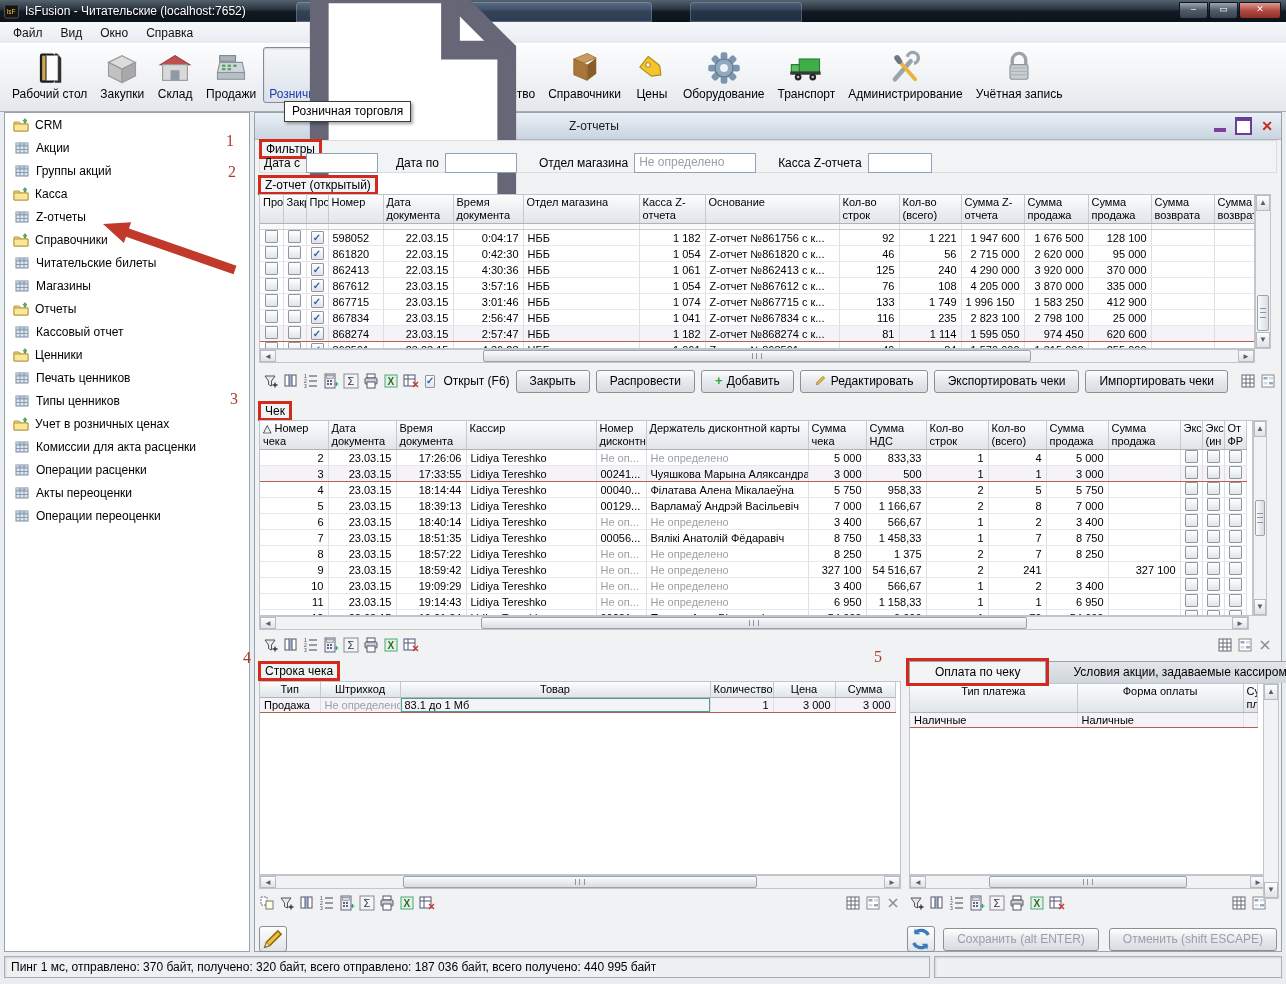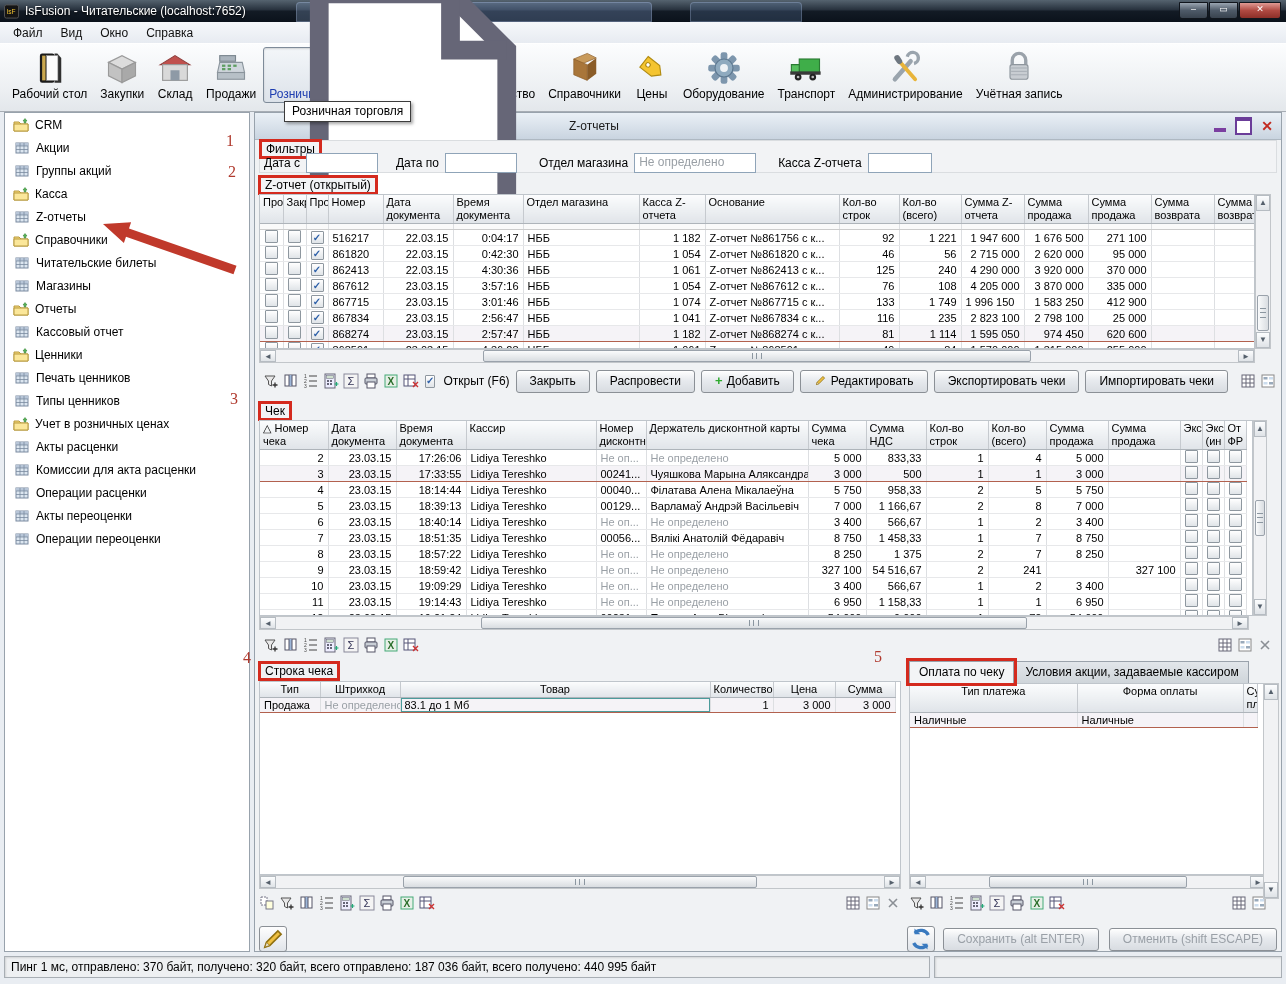--- a/index.html
+++ b/index.html
@@ -96,21 +96,21 @@
   .icon.mini svg{width:16px;height:16px;display:block;}
   .cb-label{font-size:12px;margin-left:2px;white-space:nowrap;}
   .btn{display:inline-flex;align-items:center;gap:4px;padding:3px 13px 4px;font-size:12px;font-family:"Liberation Sans",sans-serif;border:1px solid #8b9096;border-radius:3px;background:linear-gradient(#fefefe,#e7eaee 45%,#d8dce1);box-shadow:inset 0 1px 0 #fff;white-space:nowrap;}
   .btn.disabled{color:#9aa0a7;}
   .plus-ic{color:#2eaa2e;font-weight:bold;font-size:13px;line-height:10px;}
   .spacer{flex:1;}
 
   
   .pane{position:absolute;top:0;bottom:0;}
   .tabs{display:flex;align-items:flex-end;height:24px;gap:1px;}
-  .tab{padding:3px 9px 4px;font-size:12px;border:1px solid #9aa2ab;border-bottom:none;background:linear-gradient(#e2e6ea,#cfd5da);white-space:nowrap;}
+  .tab{padding:3px 25px 4px;font-size:12px;border:1px solid #9aa2ab;border-bottom:none;background:linear-gradient(#e2e6ea,#cfd5da);white-space:nowrap;}
   .tab.active{background:#f3f4f6;position:relative;z-index:2;}
   .pane-body{background:#fff;border:1px solid #bfc5cb;box-sizing:border-box;}
 
   
   .footer{position:absolute;left:4px;right:4px;top:812px;height:28px;display:flex;align-items:center;}
   .sqbtn{width:26px;height:24px;display:inline-flex;align-items:center;justify-content:center;border:1px solid #8b9096;border-radius:3px;background:linear-gradient(#fefefe,#e0e4e9);}
   .sqbtn svg{width:16px;height:16px;}
   .statusbar{position:absolute;left:4px;right:4px;top:956px;height:22px;display:flex;gap:4px;}
   .status-field{border:1px solid #a8aeb4;box-shadow:inset 1px 1px 2px rgba(0,0,0,.12);background:#eef0f2;font-size:12px;line-height:20px;padding:0 6px;white-space:nowrap;overflow:hidden;}
   .status-field.main{flex:0 0 912px;}
@@ -446,30 +446,20 @@
         </div>
         <div class="tree-row group">
           <span class="icon tree-ic">
             <svg viewBox="0 0 16 16">
               <path d="M1 5h5l2 2h7v7H1z" fill="#f6d87a" stroke="#b89a3e"></path>
               <path d="M1 7h14v7H1z" fill="#fbe79a" stroke="#b89a3e"></path>
               <path d="M10 4l2-2.5L14 4h-1.2v2h-1.6V4z" fill="#57b257" stroke="#2e7d2e" stroke-width=".5"></path>
             </svg>
           </span>
           <span>Учет в розничных ценах</span>
-        </div>
-        <div class="tree-row leaf">
-          <span class="icon tree-ic">
-            <svg viewBox="0 0 16 16">
-              <rect x="2" y="3" width="12" height="10" fill="#dce6f0" stroke="#7a8aa0"></rect>
-              <rect x="2" y="3" width="12" height="3" fill="#b8c6d8"></rect>
-              <path d="M2 6h12M2 9.5h12M6 3v10M10 3v10" stroke="#7a8aa0" stroke-width=".8" fill="none"></path>
-            </svg>
-          </span>
-          <span>Акты расценки</span>
         </div>
         <div class="tree-row leaf">
           <span class="icon tree-ic">
             <svg viewBox="0 0 16 16">
               <rect x="2" y="3" width="12" height="10" fill="#dce6f0" stroke="#7a8aa0"></rect>
               <rect x="2" y="3" width="12" height="3" fill="#b8c6d8"></rect>
               <path d="M2 6h12M2 9.5h12M6 3v10M10 3v10" stroke="#7a8aa0" stroke-width=".8" fill="none"></path>
             </svg>
           </span>
           <span>Комиссии для акта расценки</span>
@@ -600,31 +590,31 @@
                     <td></td>
                     <td></td>
                     <td></td>
                     <td></td>
                     <td></td>
                   </tr>
                   <tr>
                     <td class="center"><span class="cb"></span></td>
                     <td class="center"><span class="cb"></span></td>
                     <td class="center"><span class="cb">✓</span></td>
-                    <td>516217</td>
+                    <td>598052</td>
                     <td style="text-align: right;">22.03.15</td>
                     <td style="text-align: right;">0:04:17</td>
                     <td>НББ</td>
                     <td style="text-align: right;">1 182</td>
                     <td>Z-отчет №861756 с к...</td>
                     <td style="text-align: right;">92</td>
                     <td style="text-align: right;">1 221</td>
                     <td style="text-align: right;">1 947 600</td>
                     <td style="text-align: right;">1 676 500</td>
-                    <td style="text-align: right;">271 100</td>
+                    <td style="text-align: right;">128 100</td>
                     <td style="text-align: right;"></td>
                     <td style="text-align: right;"></td>
                   </tr>
                   <tr>
                     <td class="center"><span class="cb"></span></td>
                     <td class="center"><span class="cb"></span></td>
                     <td class="center"><span class="cb">✓</span></td>
                     <td>861820</td>
                     <td style="text-align: right;">22.03.15</td>
                     <td style="text-align: right;">0:42:30</td>

